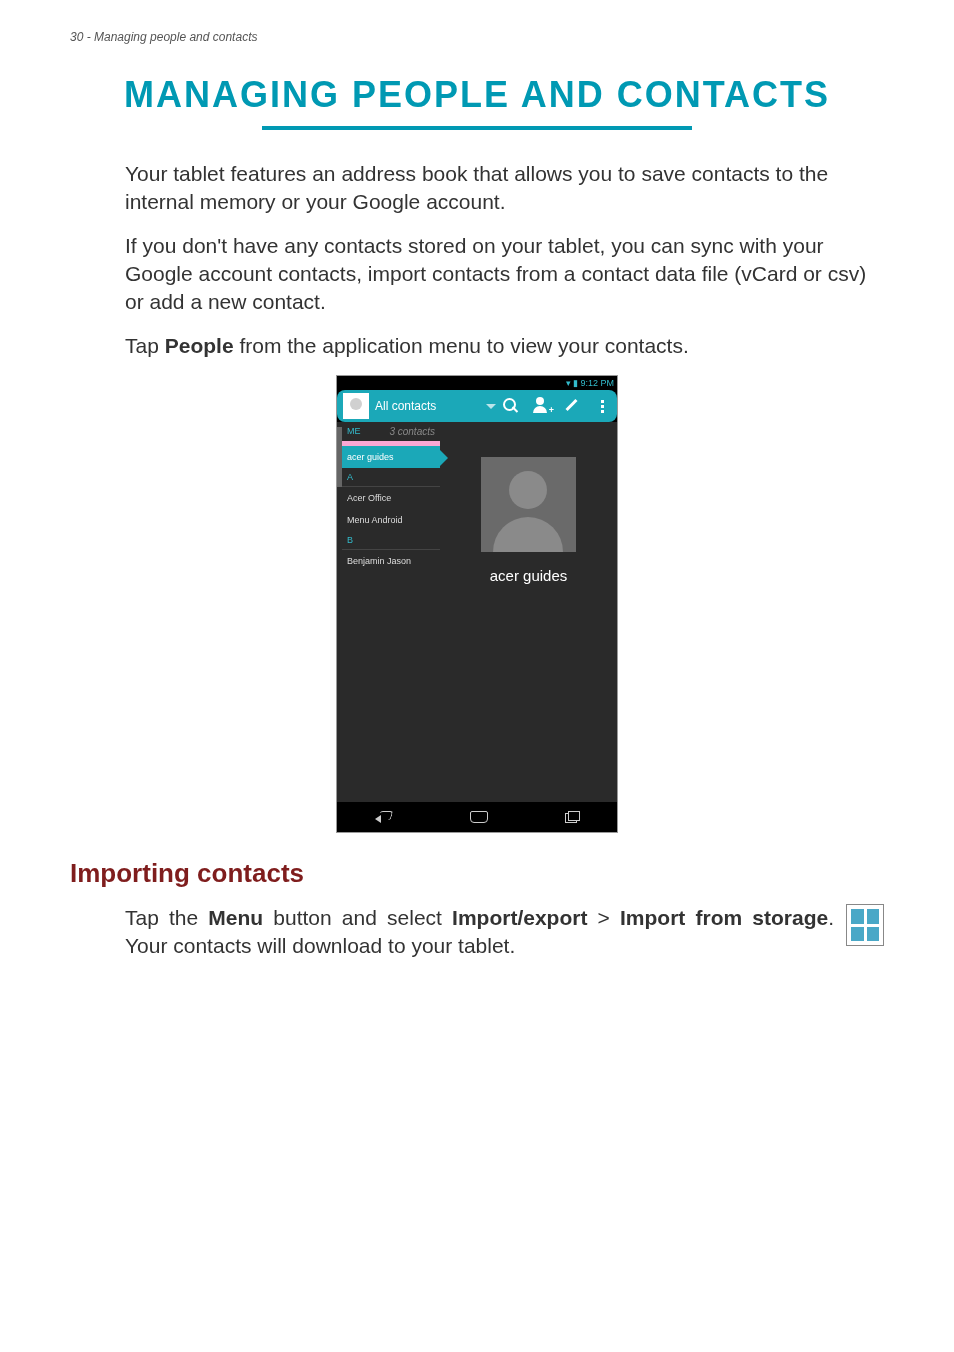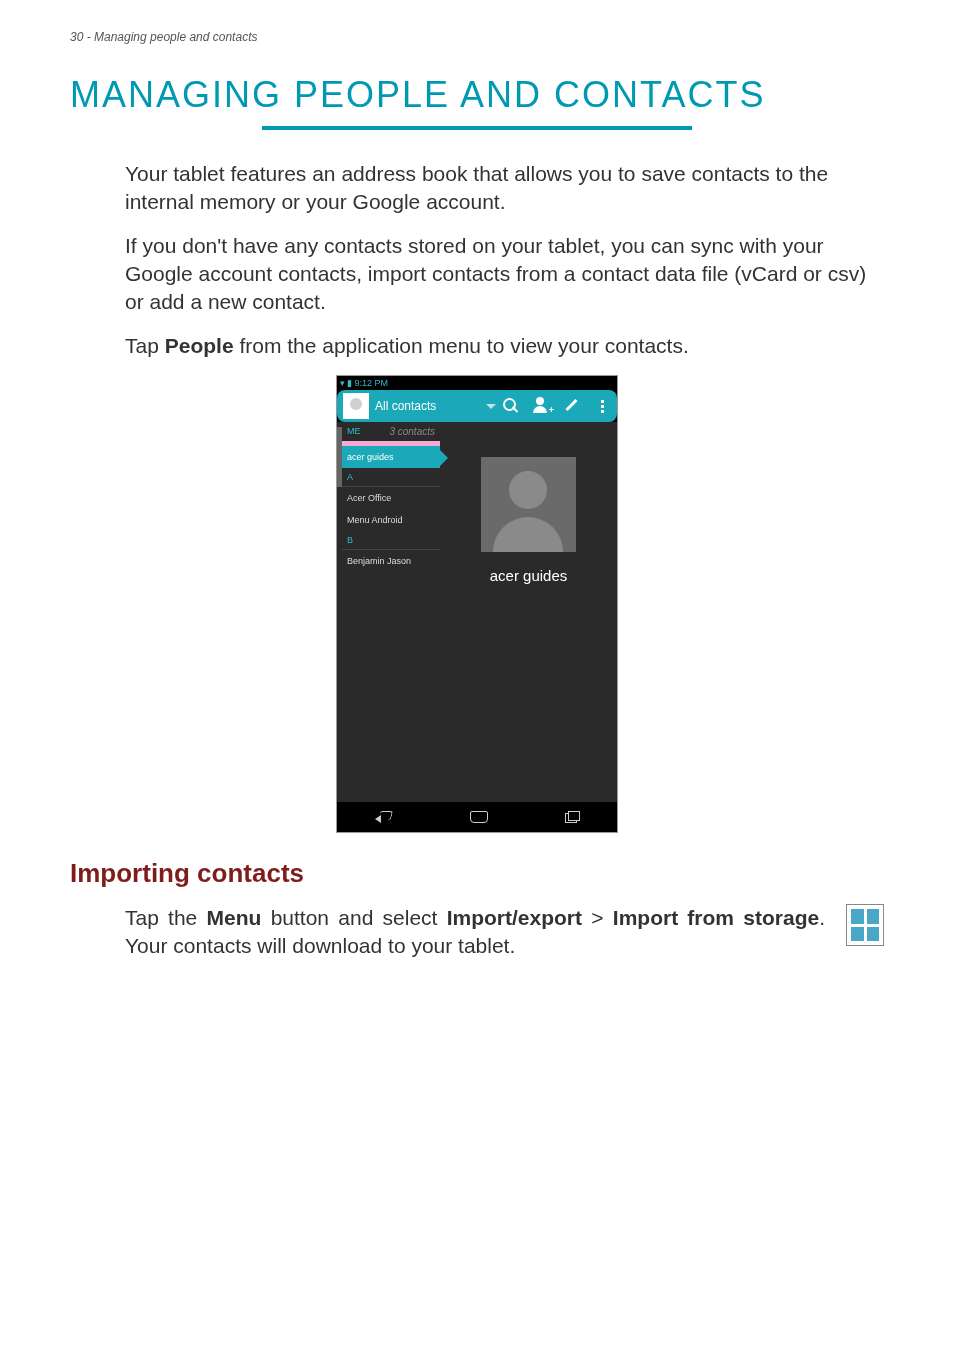--- a/index.html
+++ b/index.html
@@ -14,22 +14,23 @@
     }
     .header-line {
       font-size: 12px;
       font-style: italic;
       color: #555;
       margin-bottom: 30px;
     }
     .title {
       color: #0099b3;
       font-size: 36px;
-      font-weight: normal;
+      font-weight: bold;
       letter-spacing: 2px;
+      text-align: center;
       margin: 20px 0 10px 0;
     }
     .title-underline {
       border-top: 4px solid #0099b3;
       width: 430px;
       margin: 0 auto 30px auto;
     }
     .body-text {
       font-size: 21px;
       color: #333;
@@ -54,20 +55,21 @@
       width: 280px;
       margin: 10px auto 20px auto;
       background: #000;
       border: 1px solid #999;
     }
     .statusbar {
       height: 14px;
       background: #000;
       color: #3bc;
       font-size: 9px;
+      text-align: right;
       padding: 0 3px;
       line-height: 14px;
     }
     .appbar {
       height: 32px;
       background: #1ba8b8;
       display: flex;
       align-items: center;
       color: #fff;
       font-size: 12px;
@@ -256,21 +258,21 @@
     .nav-recent::after{
       content:"";position:absolute;
       width:10px;height:8px;border:1.5px solid #ccc;
       left:3px;top:0;
       background:#000;
     }
     
     .import-row {
       display: flex;
       align-items: flex-start;
-      gap: 21px;
+      gap: 12px;
       margin-left: 55px;
     }
     .import-text {
       font-size: 21px;
       color: #333;
       line-height: 1.35;
       text-align: justify;
       flex: 1;
     }
     .import-icon {

